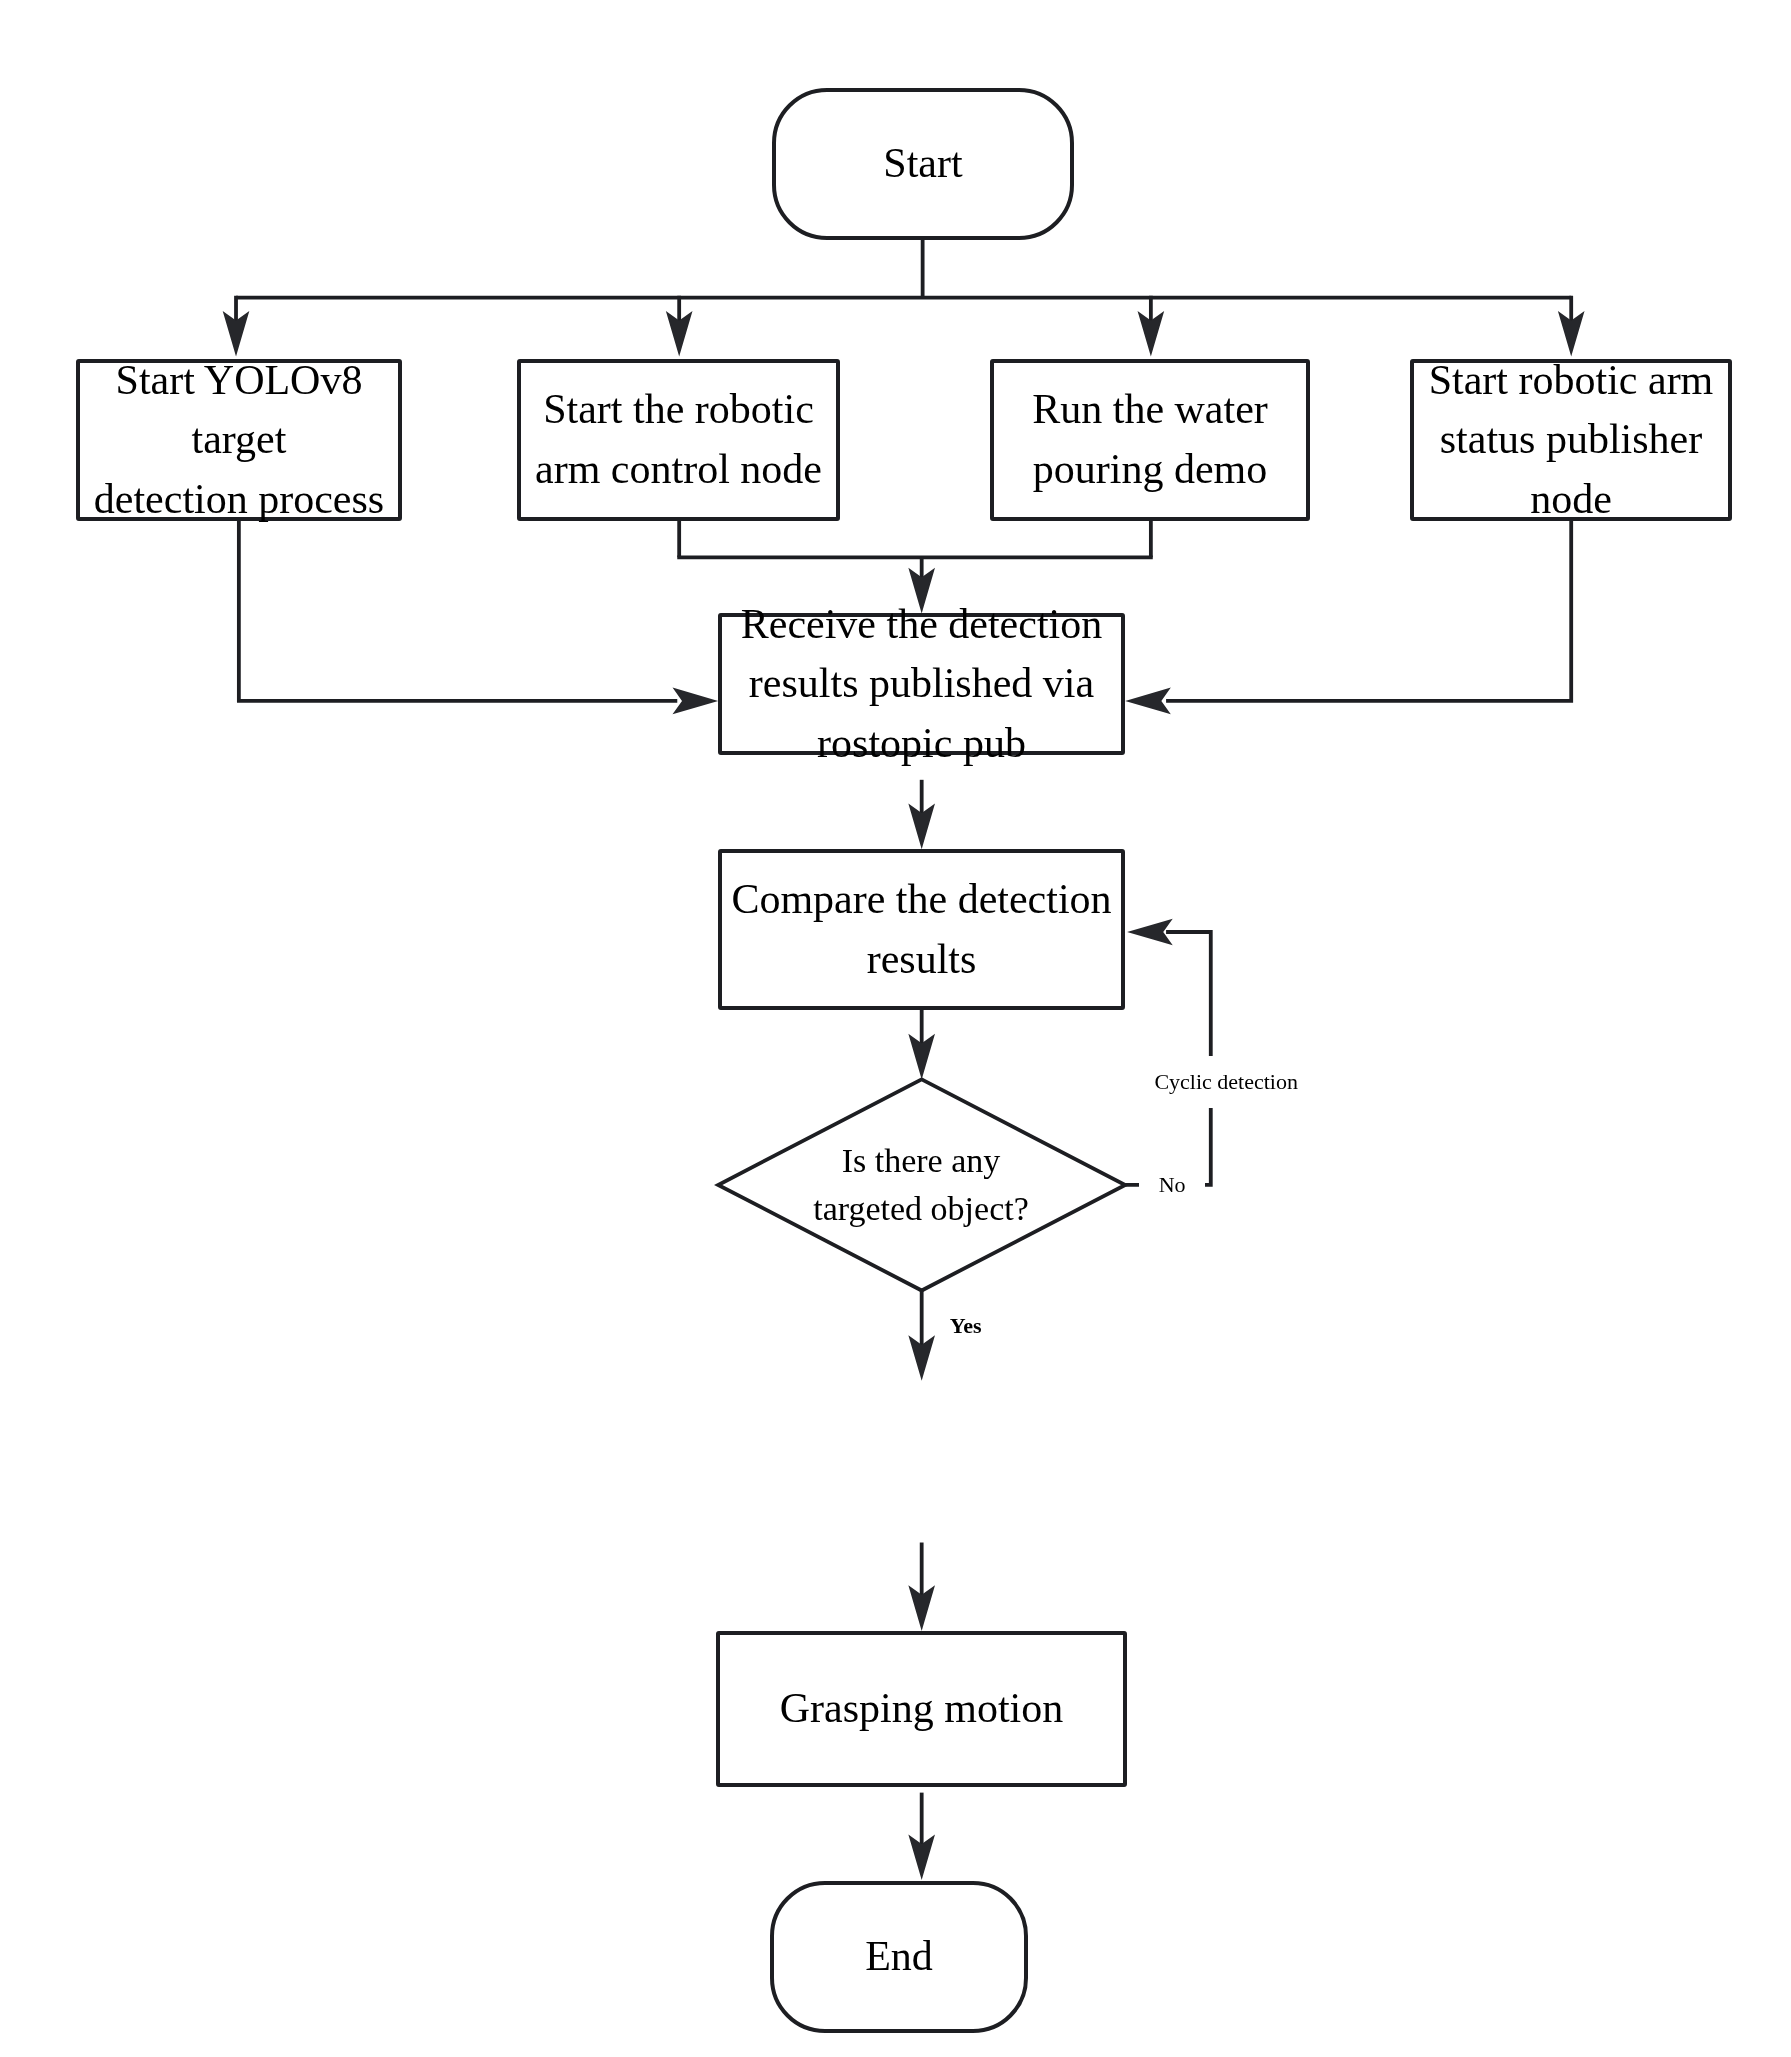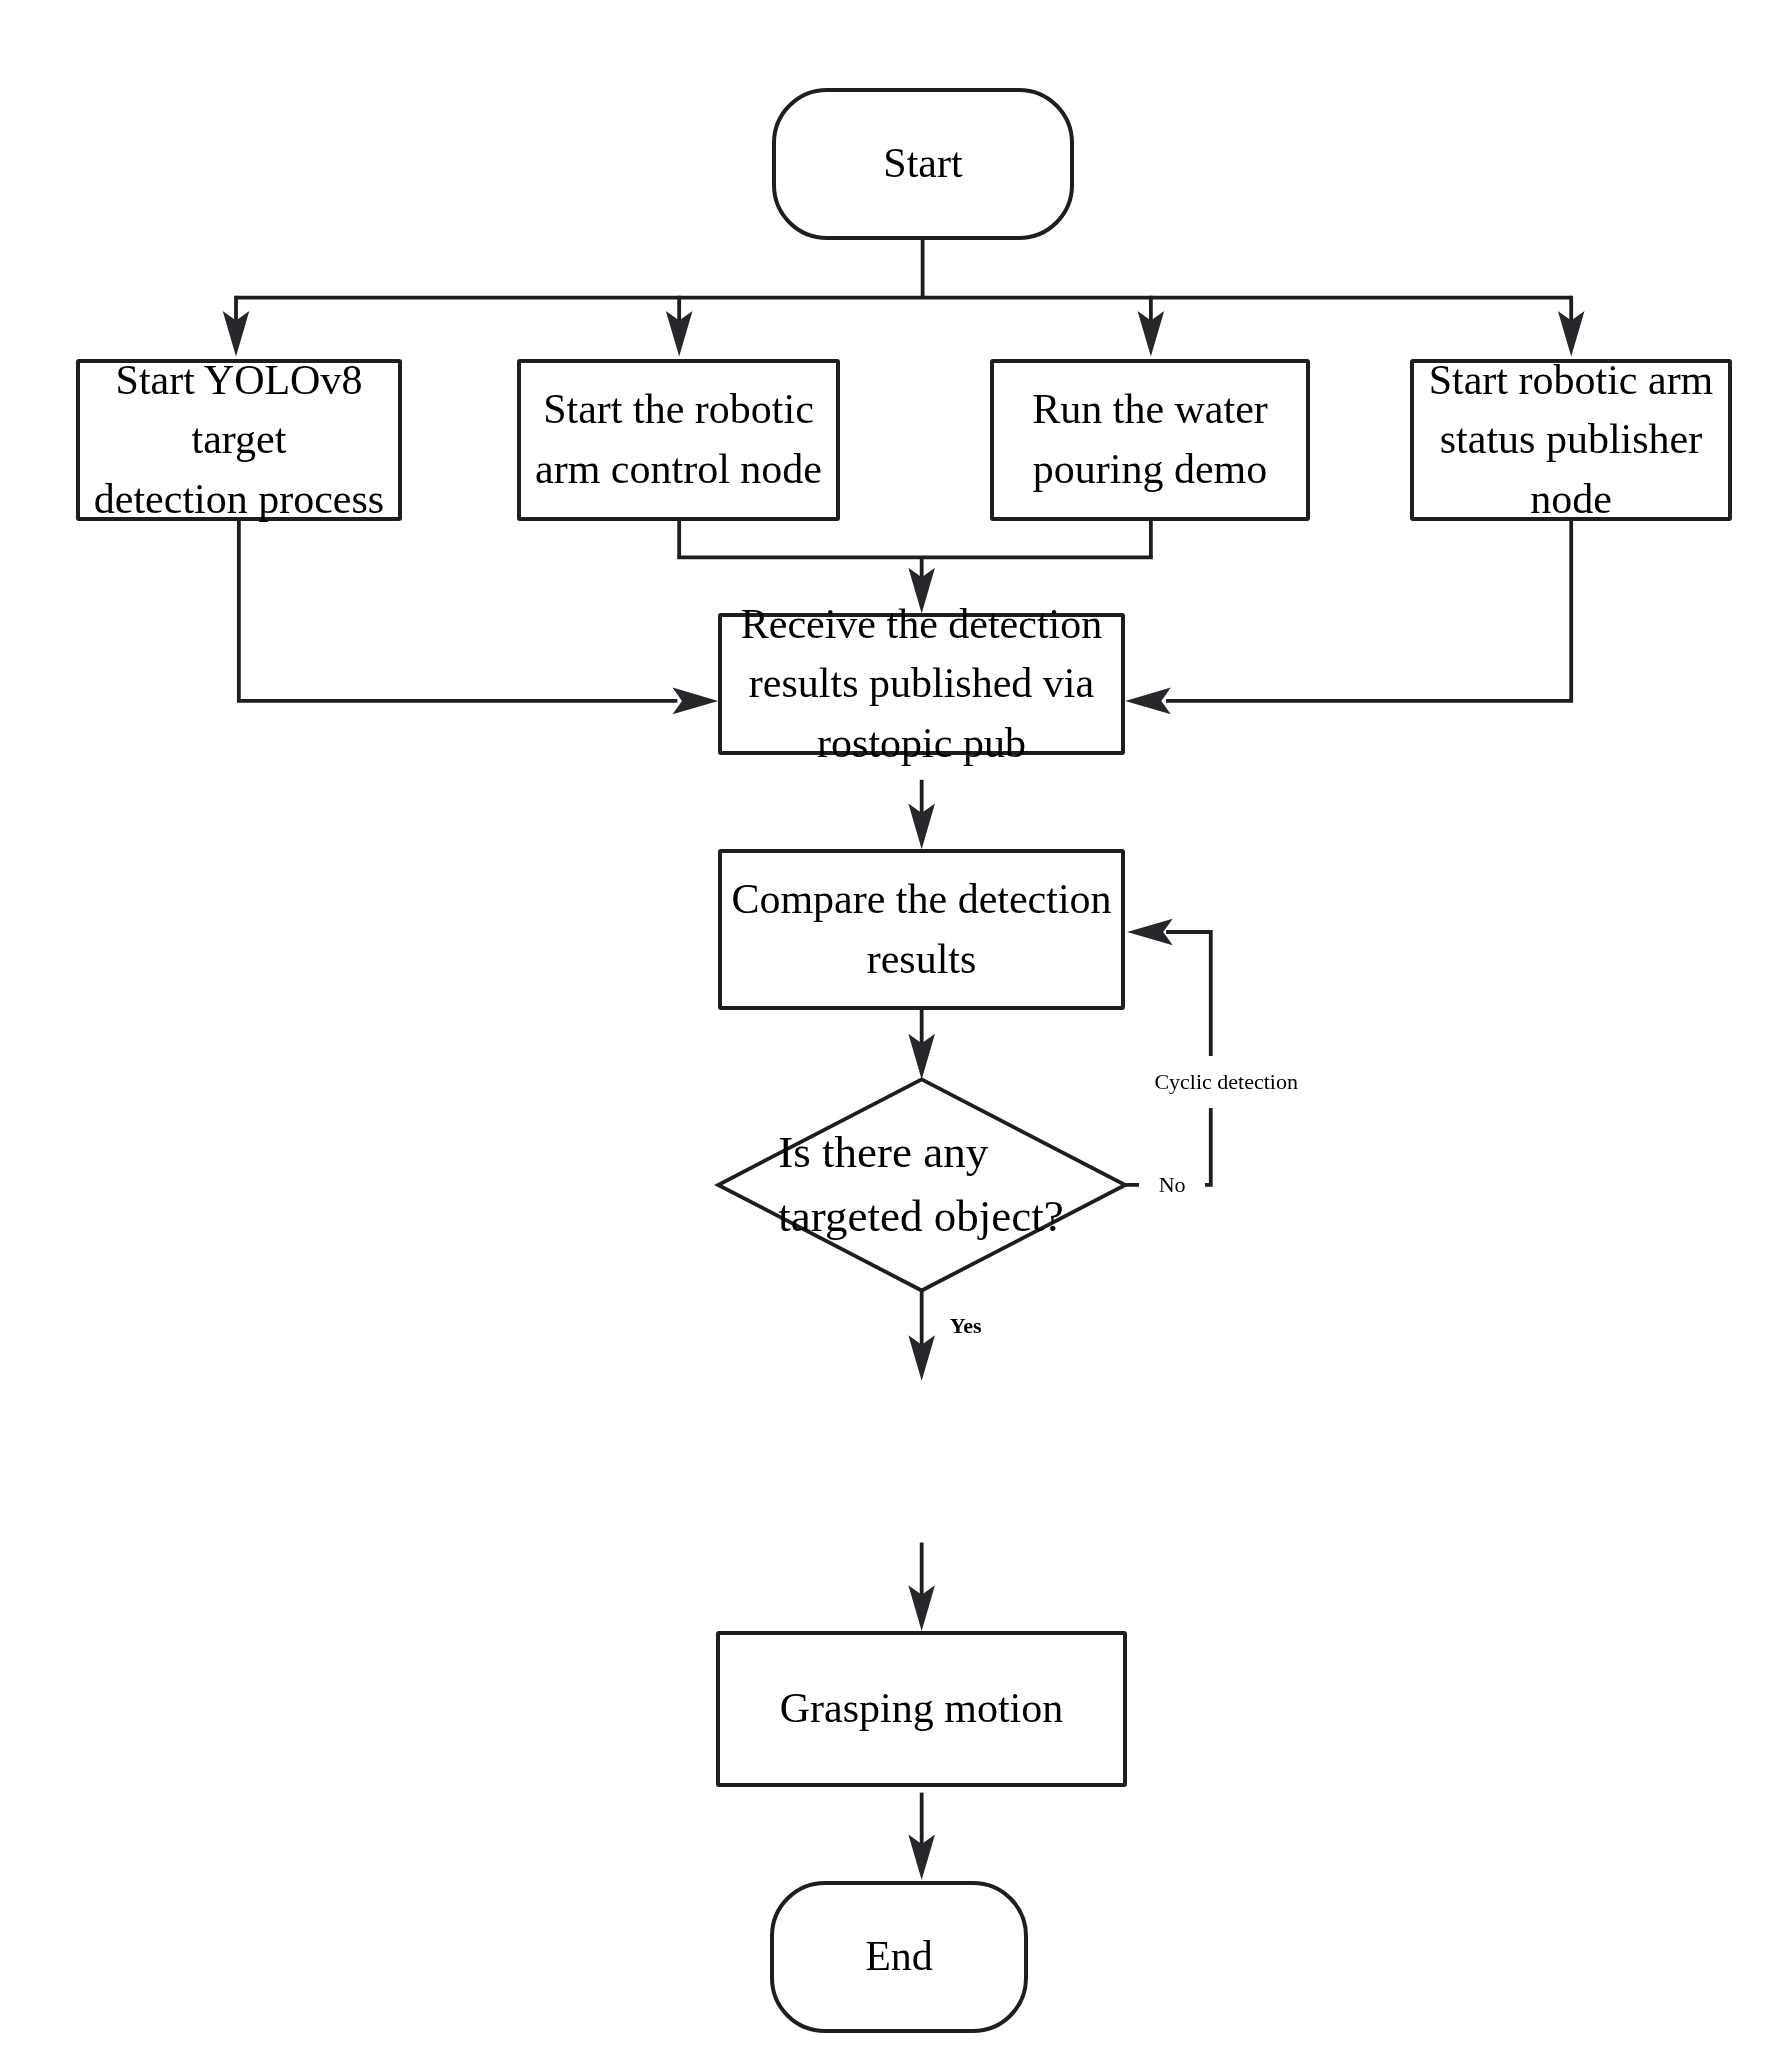--- a/index.html
+++ b/index.html
@@ -38,22 +38,22 @@
     white-space: pre-line;
   }
   .process { border-radius: 2.9px; }
   .terminator { border-radius: 55px; }
   .diamond-text {
     position: absolute;
     z-index: 2;
     display: flex;
     align-items: center;
     justify-content: center;
-    text-align: left;
-    font-size: 45px;
+    text-align: center;
+    font-size: 34px;
     line-height: 1.42;
     white-space: pre-line;
     background: transparent;
     border: none;
   }
   .edge-label {
     position: absolute;
     z-index: 3;
     background: #ffffff;
     font-size: 22px;

